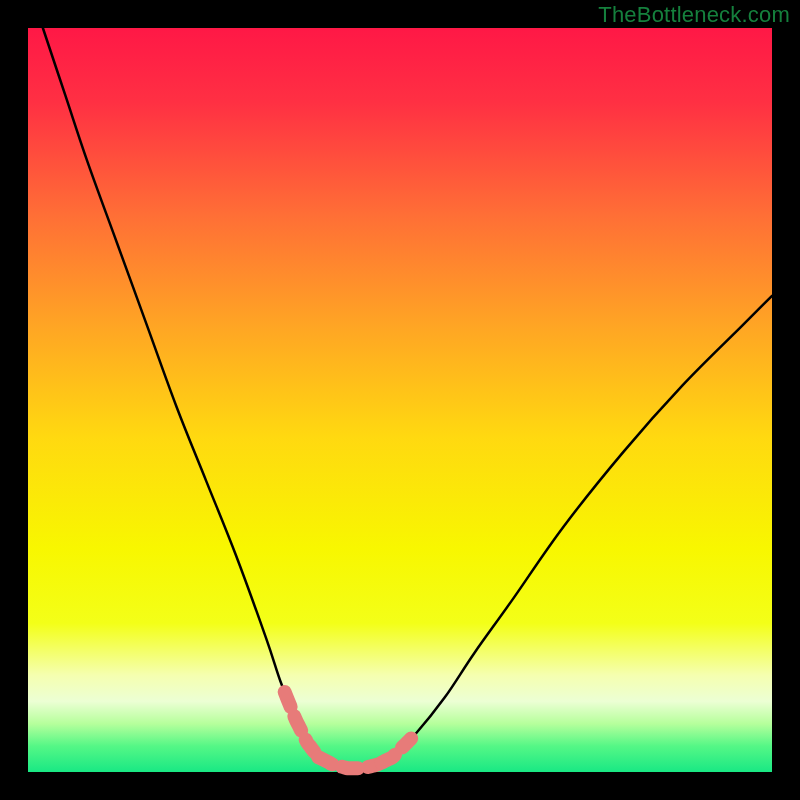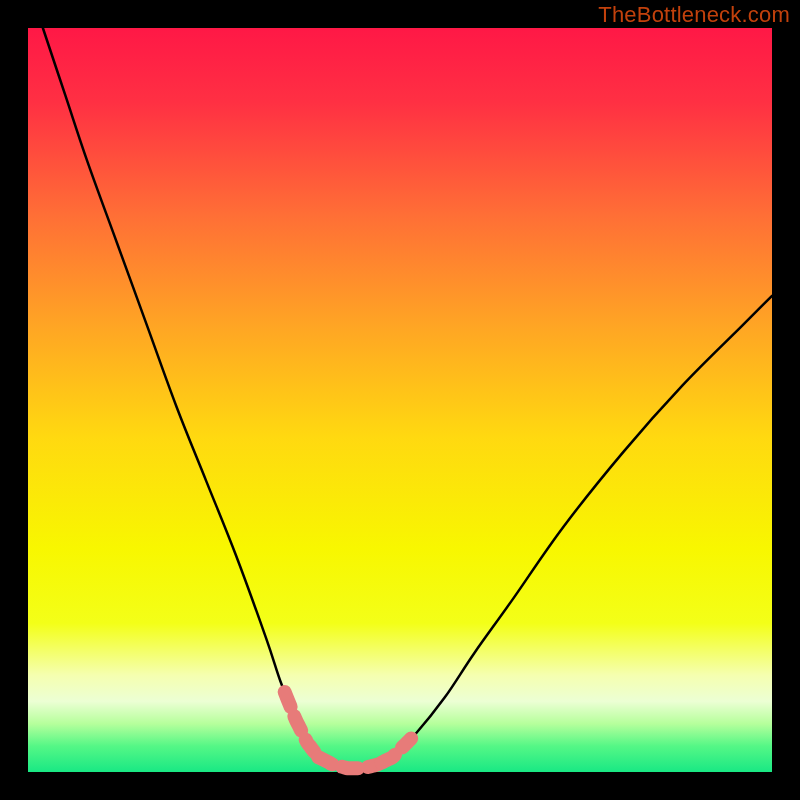--- a/index.html
+++ b/index.html
@@ -14,21 +14,21 @@
   .frame {
     position: relative;
     width: 800px;
     height: 800px;
     background: #000;
   }
   .watermark {
     position: absolute;
     top: 2px;
     right: 10px;
-    color: #c2410c;
+    color: #15803d;
     font-size: 22px;
     font-weight: 500;
     letter-spacing: 0.2px;
     z-index: 10;
   }
   svg {
     position: absolute;
     top: 0;
     left: 0;
   }

